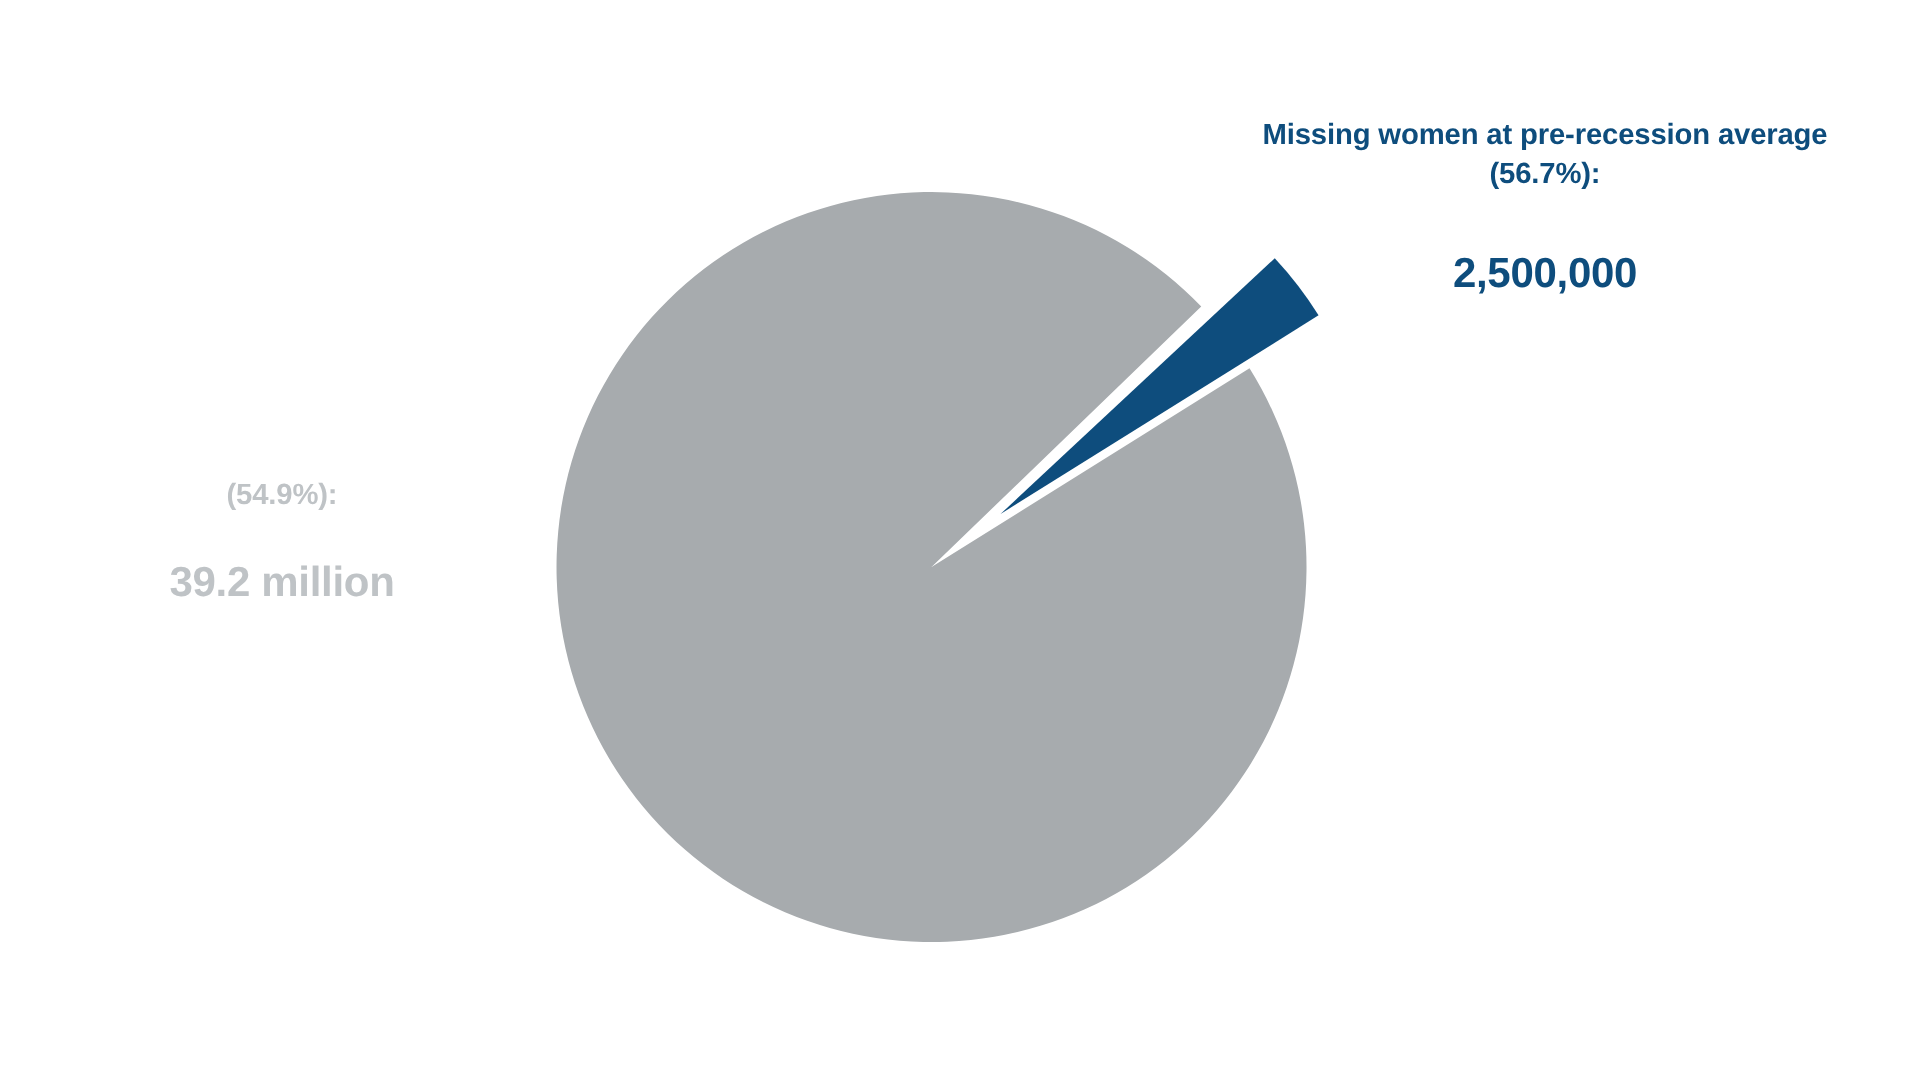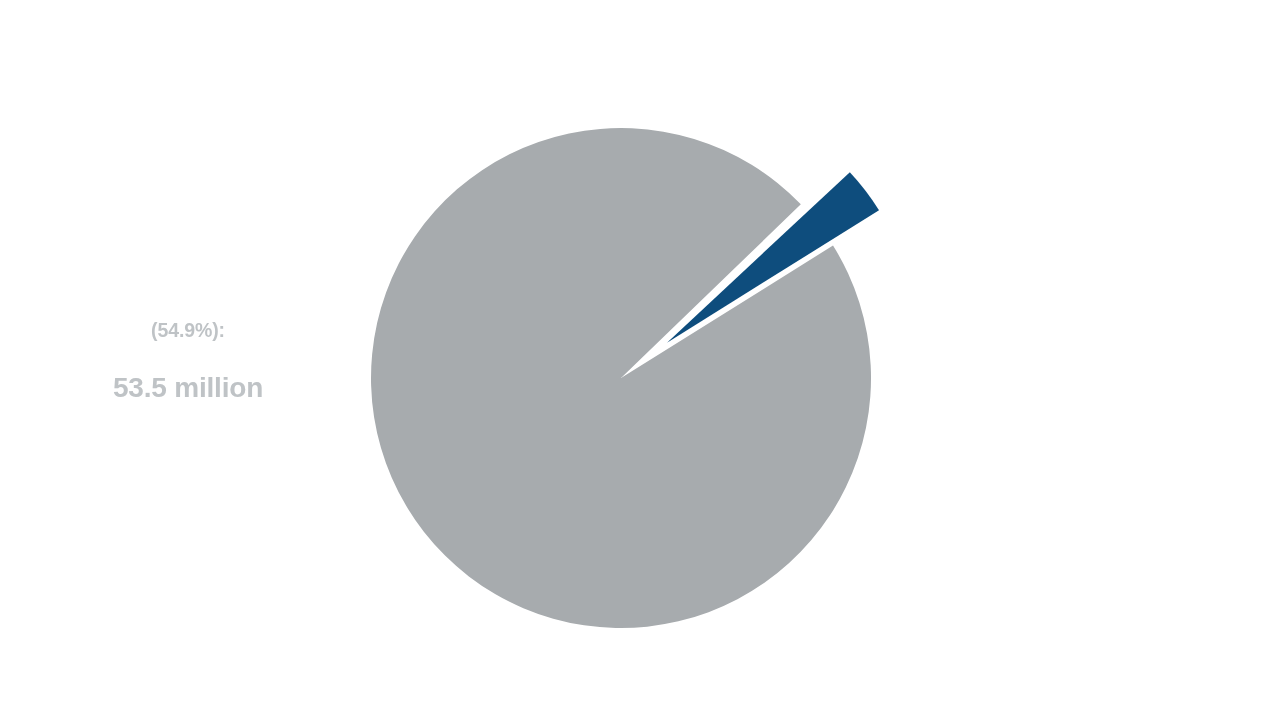--- a/index.html
+++ b/index.html
@@ -91,17 +91,24 @@
     <path id="slice-gray" fill="#a7abae" d="M 621.00 378.00 L 800.83 204.34 A 250 250 0 1 0 833.01 245.52 Z"></path>
 
     <path id="slice-blue" fill="#0e4d7d" d="M 667.01 342.69 L 879.03 210.21 A 250 250 0 0 0 849.85 172.19 Z"></path>
   </svg>
 
   <div class="label-block" id="label-gray">
     <div class="label-title">
       <br>
       <span>(54.9%):</span>
     </div>
-    <div class="label-value">53.5 million</div>
+    <div class="label-value">39.2 million</div>
   </div>
 
+  <div class="label-block" id="label-blue">
+    <div class="label-title">
+      <span>Missing women at pre-recession average</span><br>
+      <span>(56.7%):</span>
+    </div>
+    <div class="label-value">2,500,000</div>
+  </div>
 
 </div>
 
 </body></html>

